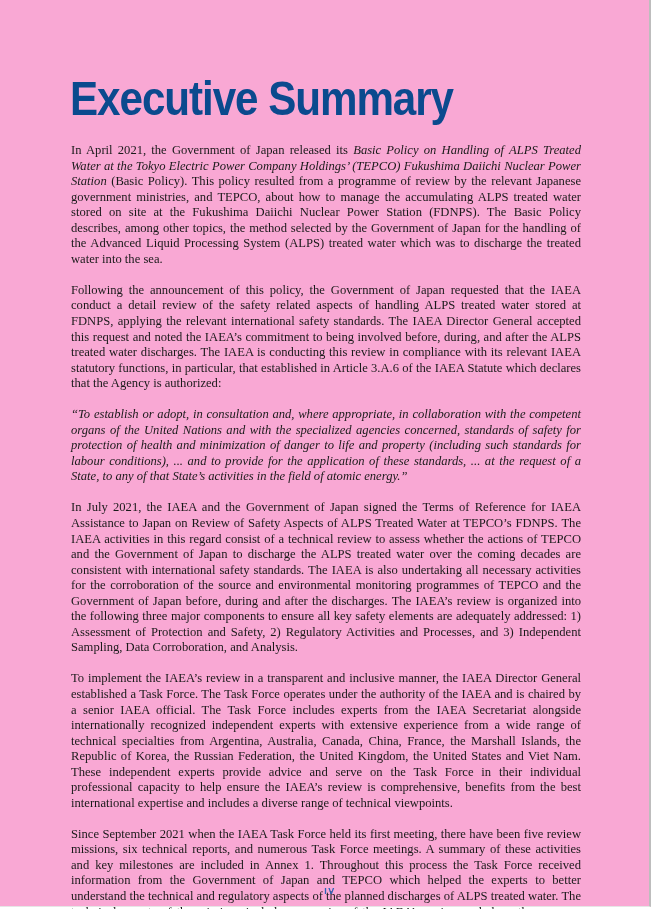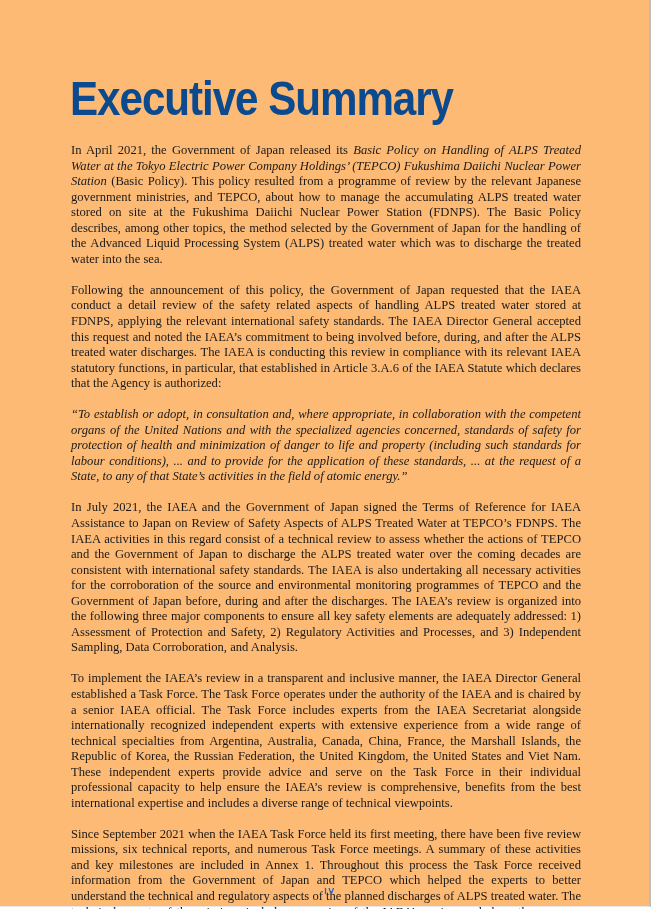--- a/index.html
+++ b/index.html
@@ -12,21 +12,21 @@
       height: 909px;
       position: relative;
       overflow: hidden;
     }
     .page {
       position: absolute;
       left: 0;
       top: 0;
       width: 649px;
       height: 906px;
-      background: #fdba74;
+      background: #f9a8d4;
       border-right: 2px solid #bdbdbd;
       border-bottom: 1px solid #e6e6e6;
     }
     .title {
       position: absolute;
       left: 70px;
       top: 66px;
       margin: 0;
       font-family: "Liberation Sans", sans-serif;
       font-weight: bold;

